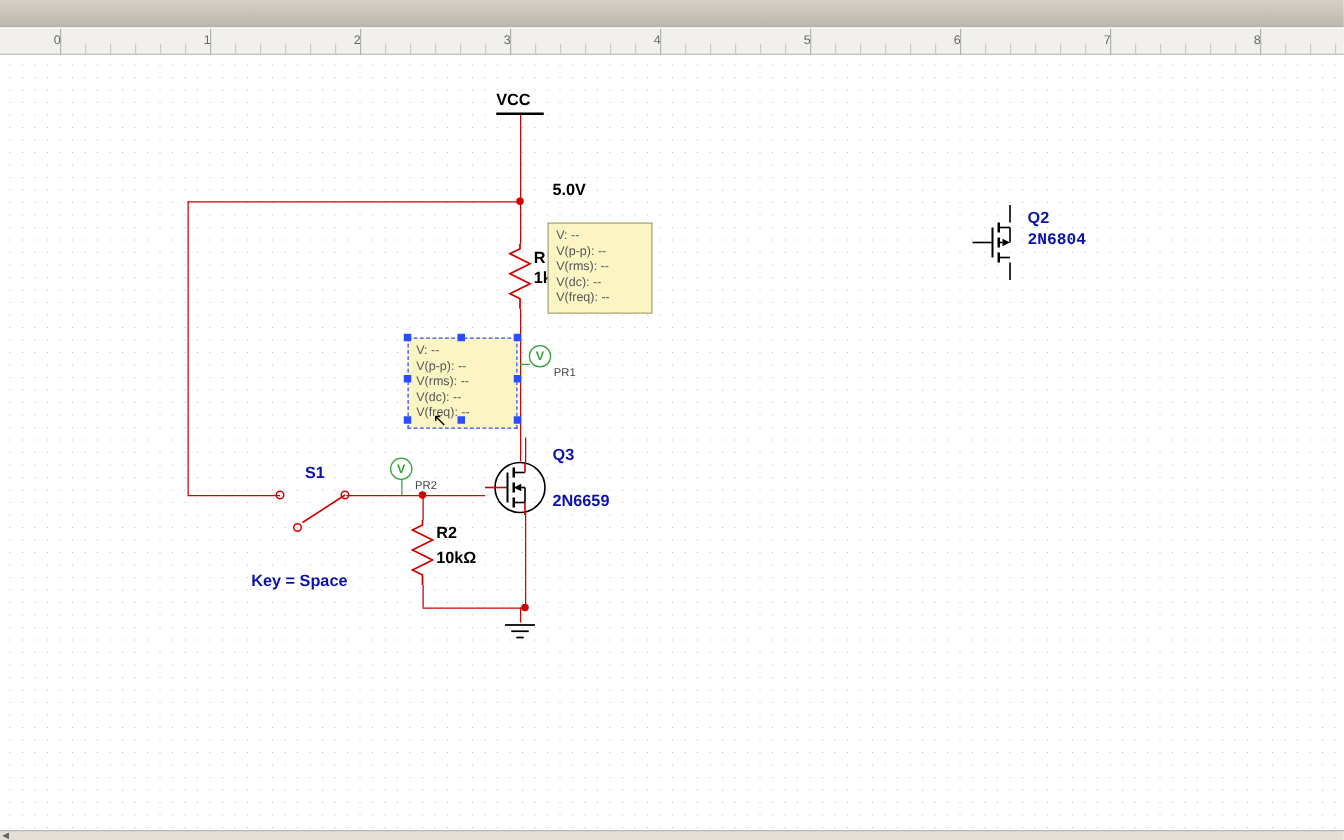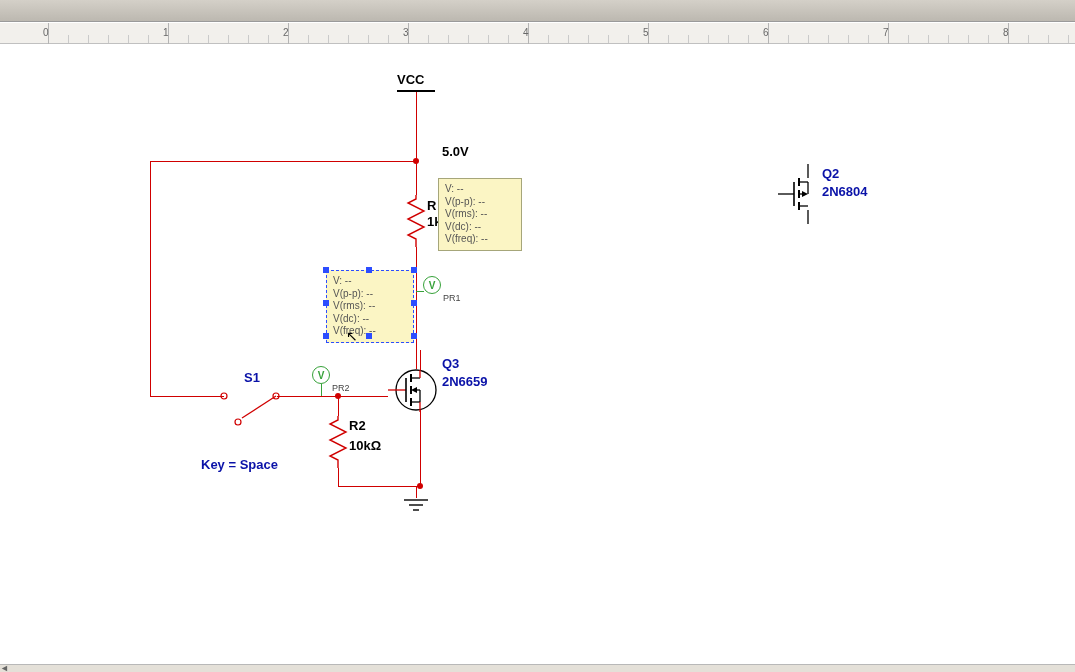--- a/index.html
+++ b/index.html
@@ -146,21 +146,21 @@
     <line x1="25" y1="18" x2="34" y2="18" stroke="#000" stroke-width="1.3"></line>
     <line x1="25" y1="42" x2="34" y2="42" stroke="#000" stroke-width="1.3"></line>
     <line x1="34" y1="10" x2="34" y2="18" stroke="#d00000" stroke-width="1.3"></line>
     <line x1="34" y1="42" x2="34" y2="52" stroke="#d00000" stroke-width="1.3"></line>
     <polygon points="25,30 31,27 31,33" fill="#000"></polygon>
     <line x1="31" y1="30" x2="34" y2="30" stroke="#000" stroke-width="1.3"></line>
     <line x1="34" y1="30" x2="34" y2="42" stroke="#000" stroke-width="1.3"></line>
   </svg>
   <div class="wire v" style="left:420px; top:306px; height:20px; background:#d00000;"></div>
   <div class="lbl blue" style="left:442px; top:312px;">Q3</div>
-  <div class="lbl blue" style="left:442px; top:330px;">2N6659</div>
+  <div class="lbl blue" style="left:442px; top:349px;">2N6659</div>
 
   <div class="wire h" style="left:277px; top:352px; width:111px;"></div>
   <svg class="sym" style="left:214px; top:332px;" width="80" height="60">
     <circle cx="10" cy="20" r="3" fill="none" stroke="#d00000" stroke-width="1.2"></circle>
     <circle cx="62" cy="20" r="3" fill="none" stroke="#d00000" stroke-width="1.2"></circle>
     <circle cx="24" cy="46" r="3" fill="none" stroke="#d00000" stroke-width="1.2"></circle>
     <line x1="62" y1="20" x2="28" y2="42" stroke="#d00000" stroke-width="1.3"></line>
   </svg>
   <div class="lbl blue" style="left:244px; top:326px;">S1</div>
   <div class="lbl blue" style="left:201px; top:413px;">Key = Space</div>
@@ -213,19 +213,19 @@
     <line x1="25" y1="14" x2="25" y2="22" stroke="#000" stroke-width="2"></line>
     <line x1="25" y1="26" x2="25" y2="34" stroke="#000" stroke-width="2"></line>
     <line x1="25" y1="38" x2="25" y2="46" stroke="#000" stroke-width="2"></line>
     <line x1="25" y1="18" x2="34" y2="18" stroke="#000" stroke-width="1.3"></line>
     <line x1="25" y1="42" x2="34" y2="42" stroke="#000" stroke-width="1.3"></line>
     <polygon points="34,30 28,27 28,33" fill="#000"></polygon>
     <line x1="25" y1="30" x2="28" y2="30" stroke="#000" stroke-width="1.3"></line>
     <line x1="34" y1="18" x2="34" y2="30" stroke="#000" stroke-width="1.3"></line>
   </svg>
   <div class="lbl blue" style="left:822px; top:122px;text-align:center;">Q2</div>
-  <div class="lbl blue" style="left:822px; top:140px;">2N6804</div>
+  <div class="lbl blue" style="left:822px; top:140px;font-family:Liberation Mono, monospace;">2N6804</div>
 
 </div>
 
 <div class="statusbar">
   <span class="arrow">◄</span>
 </div>
 
 </body></html>

